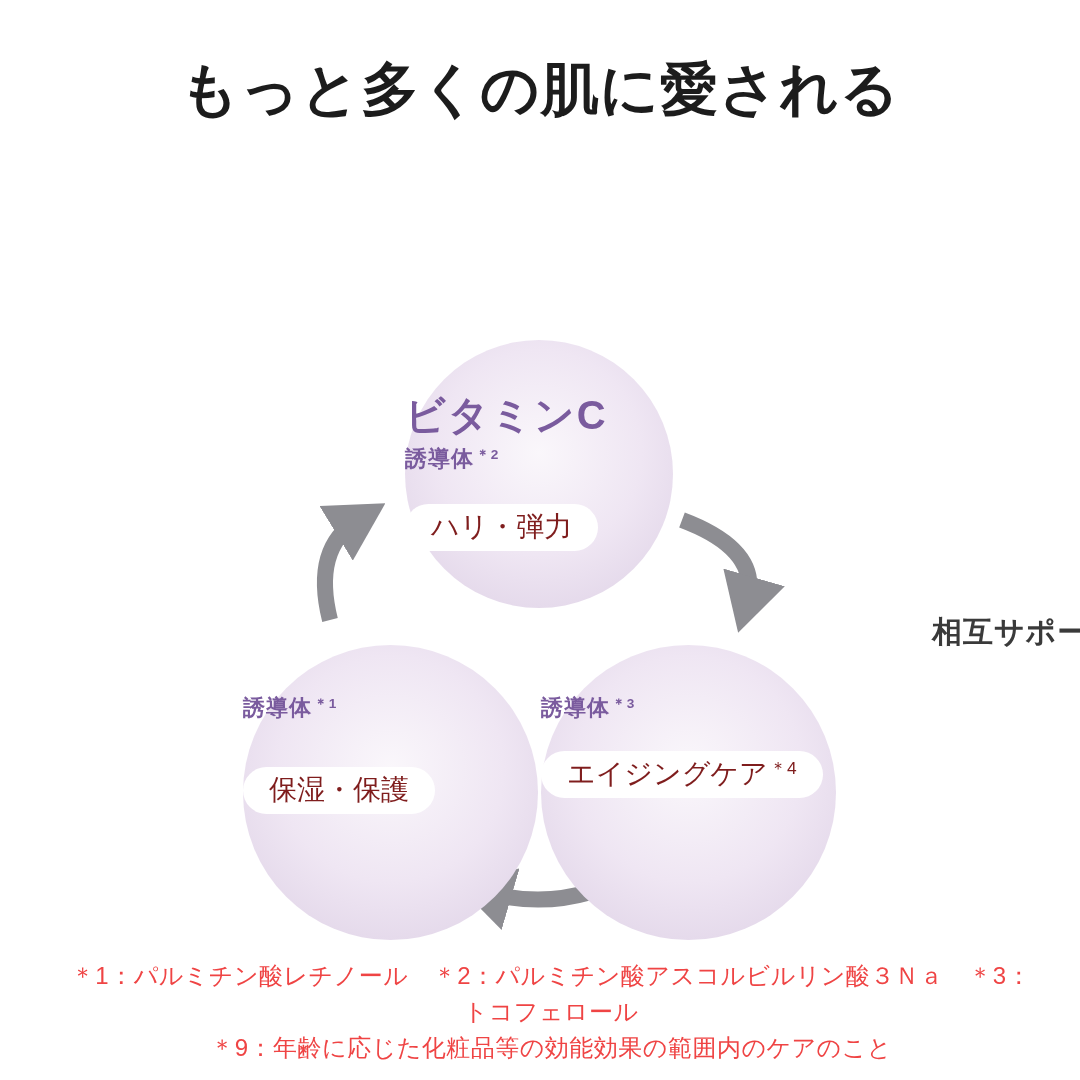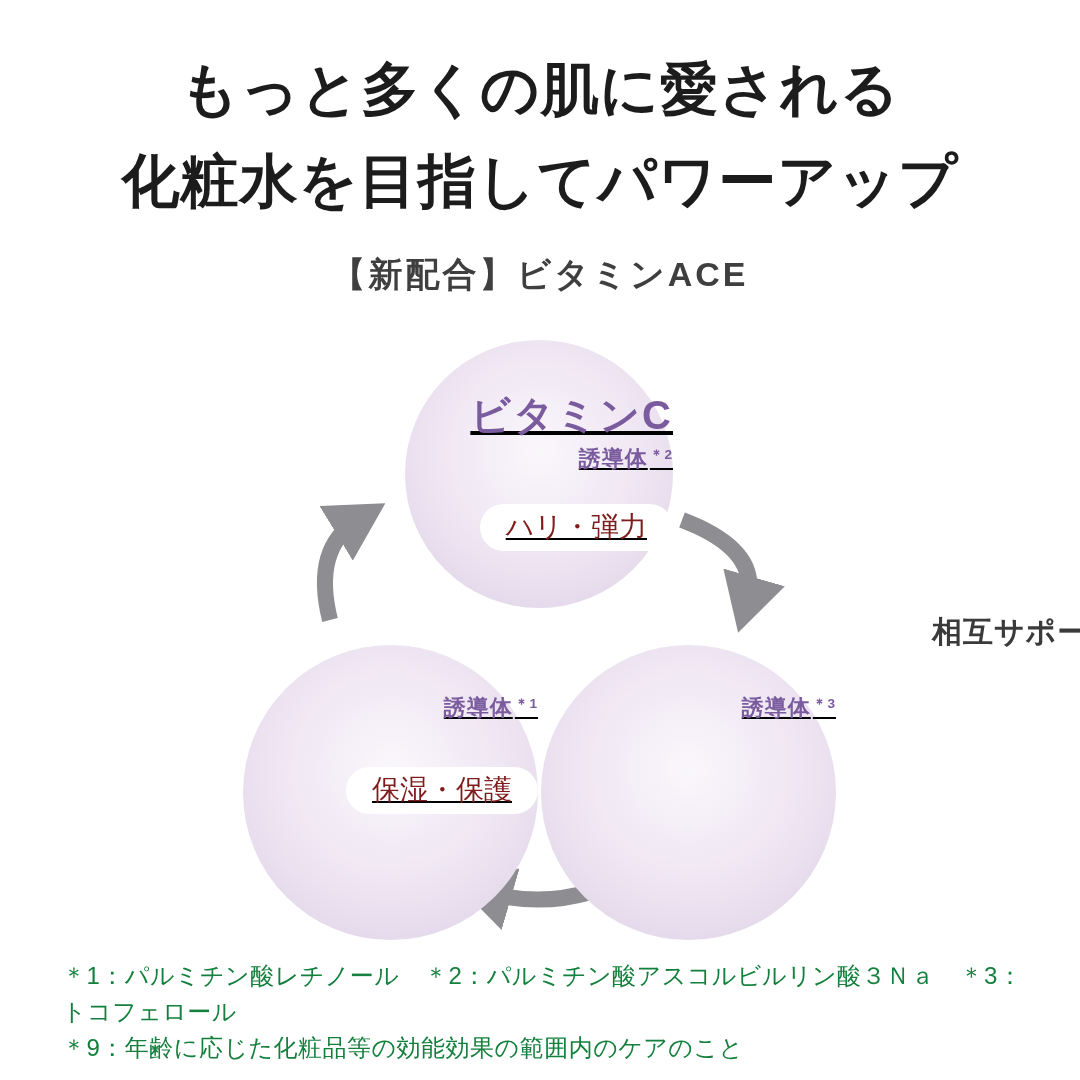--- a/index.html
+++ b/index.html
@@ -21,21 +21,21 @@
   .subtitle{
     position:absolute;top:252px;left:0;width:100%;text-align:center;
     font-size:34px;font-weight:600;color:#3f3f3f;letter-spacing:3px;
   }
   .arrows{position:absolute;left:0;top:0;z-index:1;}
   .arrow-path{stroke:var(--arrow-gray,#8d8d92);stroke-width:16;fill:none;}
   .arrow-head{fill:var(--arrow-gray,#8d8d92);}
   .circle{
     position:absolute;border-radius:50%;z-index:2;
     background:radial-gradient(circle at 50% 42%, #faf7fb 0%, #efe6f3 50%, #dccfe4 100%);
-    display:flex;flex-direction:column;align-items:flex-end;text-decoration:underline;
+    display:flex;flex-direction:column;align-items:flex-start;
   }
   .c-top{width:268px;height:268px;left:405px;top:340px;padding-top:52px;}
   .c-left{width:295px;height:295px;left:243px;top:645px;padding-top:42px;}
   .c-right{width:295px;height:295px;left:541px;top:645px;padding-top:42px;}
   .vname{
     font-size:40px;font-weight:700;color:var(--vitamin-purple,#7a5b9e);
     letter-spacing:2px;line-height:1.15;
   }
   .vderiv{
     margin-top:8px;font-size:22px;font-weight:700;color:var(--vitamin-purple,#7a5b9e);
@@ -49,34 +49,32 @@
   }
   .c-top .pill{margin-top:32px;}
   .c-left .pill{margin-top:46px;}
   .c-right .pill{margin-top:30px;}
   .center-label{
     position:absolute;top:612px;left:0;width:100%;text-align:right;z-index:3;
     font-size:30px;font-weight:700;color:#3a3a3a;letter-spacing:1px;margin-left:40px;
   }
   .footnotes{
     position:absolute;left:62px;top:958px;right:40px;
-    font-size:24px;color:#15803d;line-height:1.5;letter-spacing:0.5px;
+    font-size:24px;color:#ef4444;line-height:1.5;letter-spacing:0.5px;text-align:center;
   }
 </style>
 </head>
 <body>
 
 <div class="canvas">
 
   <div class="title">
     <div>もっと多くの肌に愛される</div>
-    <div>化粧水を目指してパワーアップ</div>
   </div>
 
-  <div class="subtitle">【新配合】ビタミンACE</div>
 
   <svg class="arrows" width="1080" height="1080" viewBox="0 0 1080 1080" aria-hidden="true">
     <defs>
       <marker id="ah" markerWidth="3.6" markerHeight="4" refX="1.6" refY="2" orient="auto">
         <path class="arrow-head" d="M0,0 L3.6,2 L0,4 Z"></path>
       </marker>
     </defs>
     <path class="arrow-path" d="M 682 520 Q 762 550 747 602" marker-end="url(#ah)"></path>
     <path class="arrow-path" d="M 645 868 Q 565 915 486 892" marker-end="url(#ah)"></path>
     <path class="arrow-path" d="M 330 620 Q 312 548 358 520" marker-end="url(#ah)"></path>
@@ -98,20 +96,24 @@
     </div>
     <div class="pill">
       <span>保湿・保護</span>
     </div>
   </div>
 
   <div class="circle c-right">
     <div class="vderiv">
       <span>誘導体</span><span class="sup">＊3</span>
     </div>
+    <div class="pill">
+      <span>エイジングケア</span>
+        <span class="sup">＊4</span>
+    </div>
   </div>
 
   <div class="center-label">相互サポート</div>
 
   <div class="footnotes">
     <div>＊1：パルミチン酸レチノール　＊2：パルミチン酸アスコルビルリン酸３Ｎａ　＊3：トコフェロール</div>
     <div>＊9：年齢に応じた化粧品等の効能効果の範囲内のケアのこと</div>
   </div>
 
 </div>

